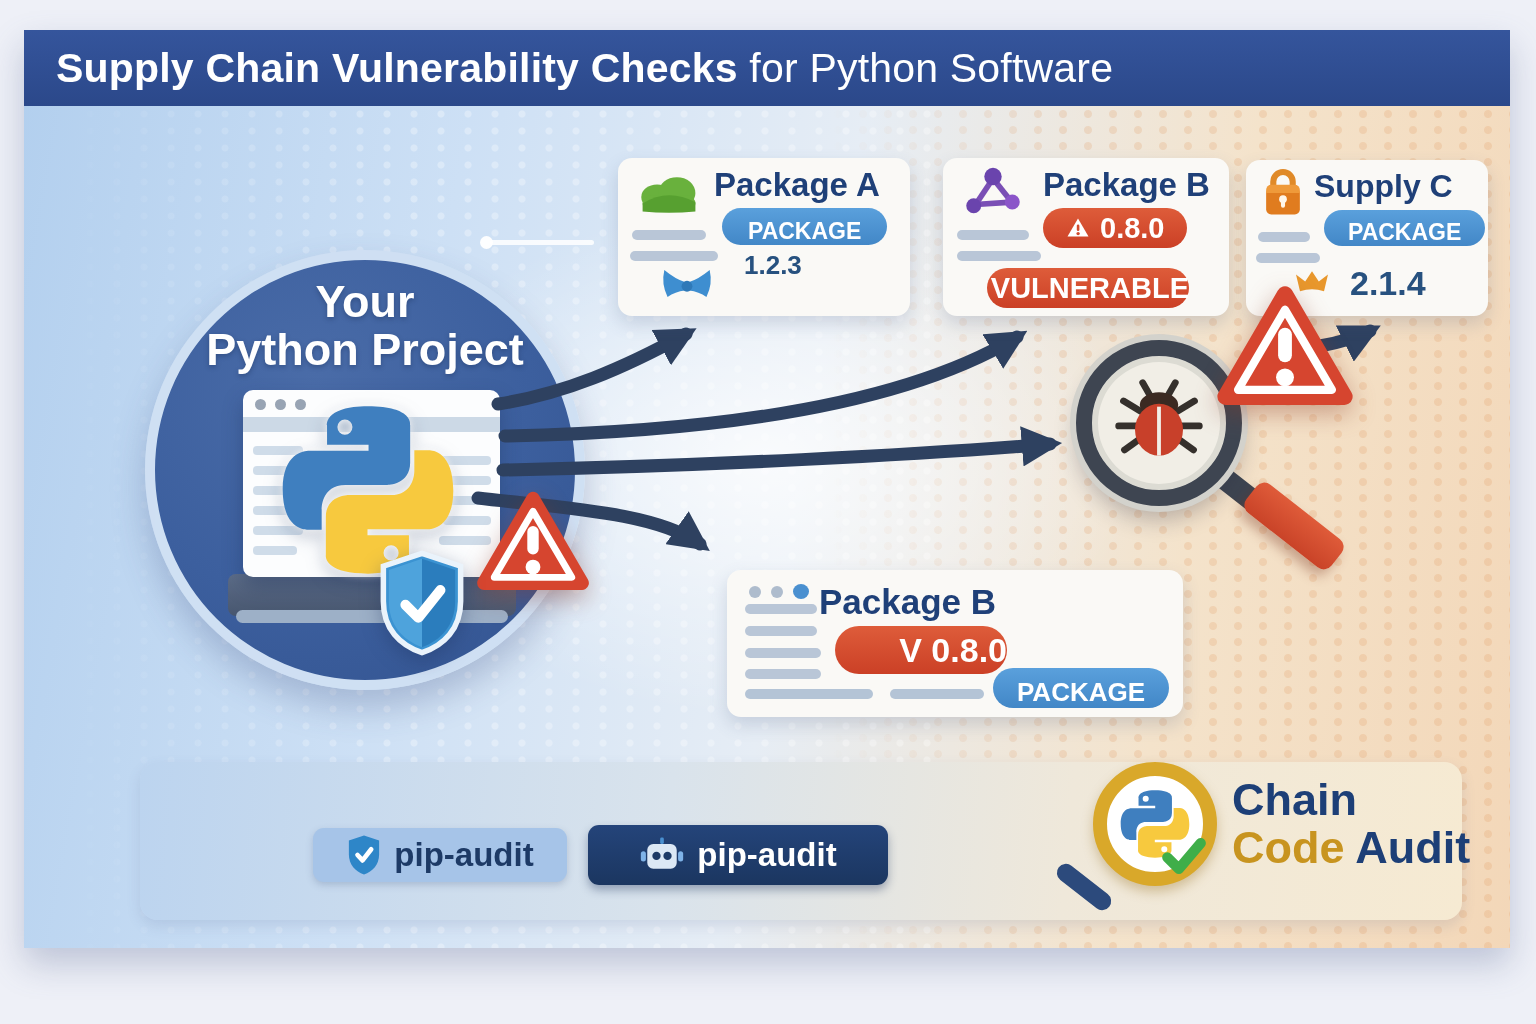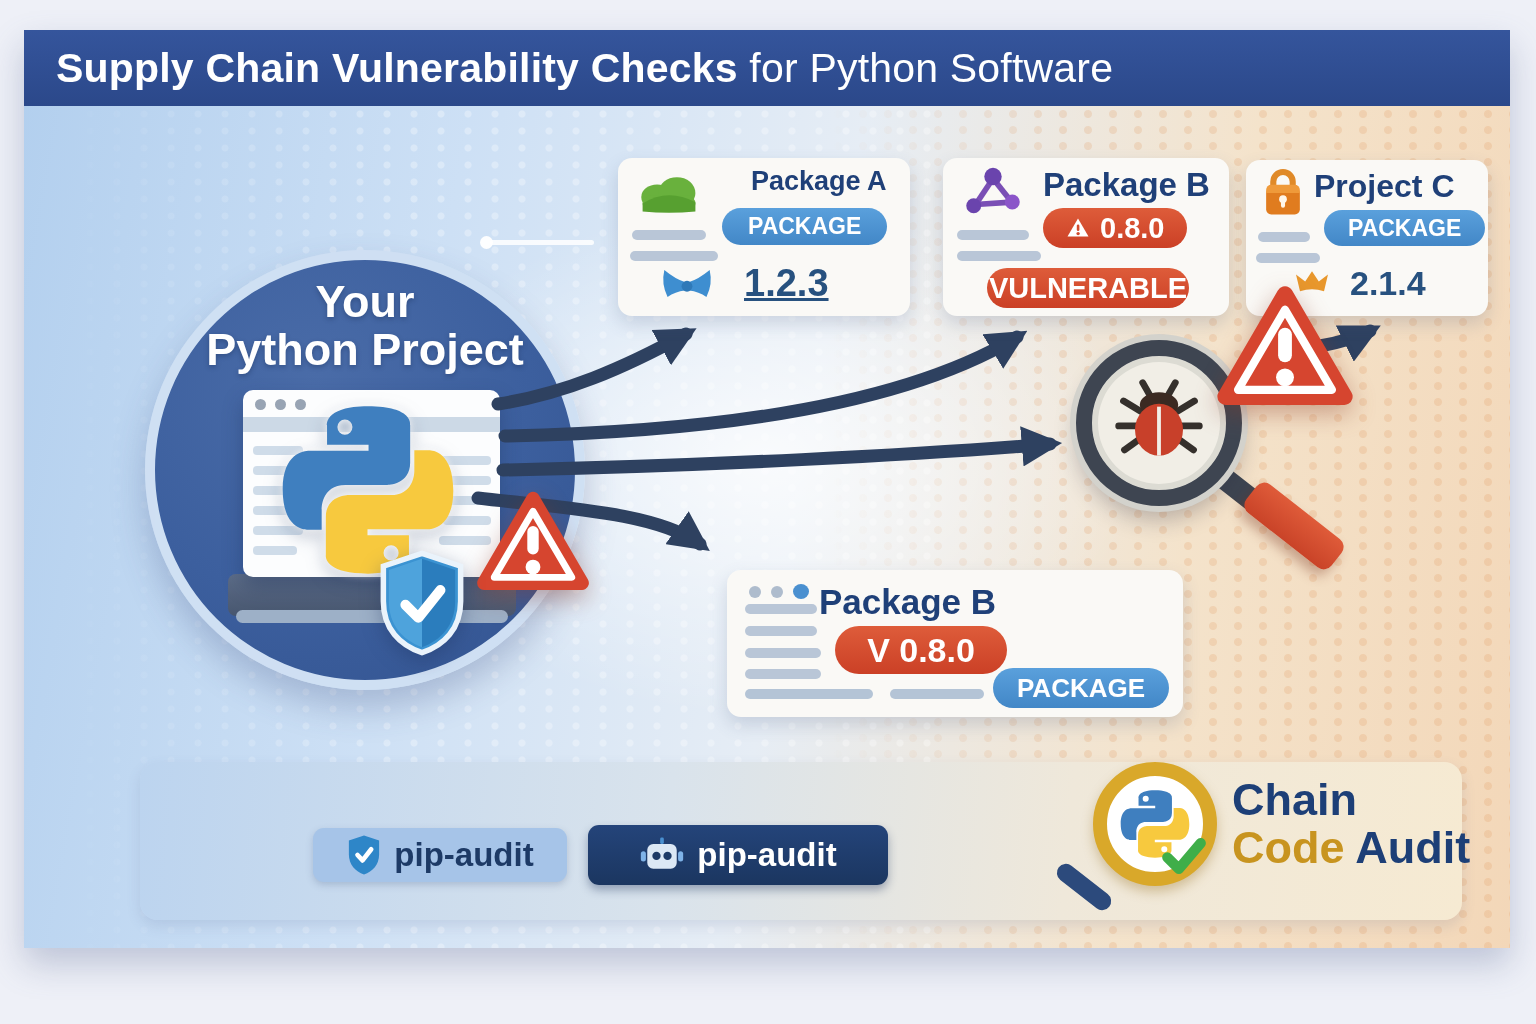--- a/index.html
+++ b/index.html
@@ -56,22 +56,22 @@
   .tri-main{position:absolute;left:452px;top:458px;width:114px;height:108px;z-index:10;}
   .tri-c{position:absolute;left:1192px;top:252px;width:138px;height:130px;z-index:22;}
   
   .arrows{position:absolute;left:0;top:0;width:1486px;height:918px;z-index:9;pointer-events:none;}
   
   .card{position:absolute;background:#faf9f6;border-radius:14px;z-index:15;
         box-shadow:0 8px 18px rgba(70,90,130,.20);}
   .card-title{position:absolute;color:#1f4078;font-weight:700;white-space:nowrap;}
   .pill{position:absolute;display:flex;align-items:center;justify-content:center;gap:9px;
         color:#fff;font-weight:700;border-radius:999px;box-sizing:border-box;}
-  .pill.blue{background:linear-gradient(#5aa0dc,#4287c7);}
-  .pill.red{background:linear-gradient(#de5c3a,#cb4026);}
+  .pill.blue{background:linear-gradient(#5aa0dc,#4287c7);align-items:flex-end;}
+  .pill.red{background:linear-gradient(#de5c3a,#cb4026);justify-content:flex-end;}
   .gline{position:absolute;background:#b9c6d7;border-radius:5px;height:10px;}
   .version{position:absolute;color:#27517f;font-weight:700;}
   .cdot{position:absolute;border-radius:50%;}
   
   .mag-lens{position:absolute;left:1052px;top:310px;width:166px;height:166px;border-radius:50%;z-index:20;
         background:#f1eee6;border:16px solid #3e4551;box-sizing:border-box;
         box-shadow:0 0 0 6px #d3d2cc,inset 0 0 0 6px #dcdbd3,0 14px 22px rgba(40,40,60,.28);
         display:flex;align-items:center;justify-content:center;}
   .mag-conn{position:absolute;left:1188px;top:452px;width:62px;height:22px;background:#3e4551;z-index:19;
         transform:rotate(38deg);border-radius:4px;}
@@ -175,32 +175,32 @@
     <circle cx="50" cy="68" r="6.5" fill="#ffffff"></circle>
   </svg>
 
   <div class="card" style="left:594px;top:128px;width:292px;height:158px;">
     <svg style="position:absolute;left:18px;top:8px;width:66px;height:50px;" viewBox="0 0 100 70">
       <ellipse cx="32" cy="44" rx="24" ry="19" fill="#69b13d"></ellipse>
       <ellipse cx="62" cy="38" rx="28" ry="24" fill="#69b13d"></ellipse>
       <rect x="10" y="42" width="80" height="24" rx="12" fill="#69b13d"></rect>
       <path d="M10 54 Q48 30 90 52 L90 66 Q50 70 10 66 Z" fill="#57a030"></path>
     </svg>
-    <div class="card-title" style="left:96px;top:8px;font-size:27px;margin-left:37px;">Package A</div>
+    <div class="card-title" style="left:96px;top:8px;font-size:33px;">Package A</div>
     <div class="pill blue" style="left:104px;top:50px;height:37px;padding:0 26px;font-size:23px;">
           <span>PACKAGE</span>
         </div>
     <div class="gline" style="left:14px;top:72px;width:74px;"></div>
     <div class="gline" style="left:12px;top:93px;width:88px;"></div>
     <svg style="position:absolute;left:42px;top:108px;width:54px;height:34px;" viewBox="0 0 100 60">
       <path d="M8 6 Q30 24 46 28 L46 44 Q28 46 14 56 Q2 32 8 6 Z" fill="#3e8ed0"></path>
       <path d="M92 6 Q70 24 54 28 L54 44 Q72 46 86 56 Q98 32 92 6 Z" fill="#3e8ed0"></path>
       <circle cx="50" cy="36" r="10" fill="#2f79b8"></circle>
     </svg>
-    <div class="version" style="left:126px;top:104px;font-size:38px;text-decoration:underline;">1.2.3</div>
+    <div class="version" style="left:126px;top:92px;font-size:26px;">1.2.3</div>
   </div>
 
   <div class="card" style="left:919px;top:128px;width:286px;height:158px;">
     <svg style="position:absolute;left:16px;top:8px;width:68px;height:56px;" viewBox="0 0 100 90">
       <g stroke="#7a4fb5" stroke-width="9">
         <line x1="50" y1="20" x2="22" y2="62"></line>
             <line x1="50" y1="20" x2="80" y2="58"></line>
             <line x1="22" y1="62" x2="80" y2="58"></line>
       </g>
       <circle cx="50" cy="17" r="14" fill="#6a44ad"></circle>
@@ -224,21 +224,21 @@
   </div>
 
   <div class="card" style="left:1222px;top:130px;width:242px;height:156px;">
     <svg style="position:absolute;left:14px;top:6px;width:46px;height:54px;" viewBox="0 0 90 100">
       <path d="M26 44 V28 a19 19 0 0 1 38 0 v16" fill="none" stroke="#e08a28" stroke-width="12"></path>
       <rect x="12" y="40" width="66" height="52" rx="10" fill="#e07c1f"></rect>
       <path d="M12 50 h66 v-6 a10 10 0 0 0 -10 -10 H22 a10 10 0 0 0 -10 10 Z" fill="#ef9a3a"></path>
       <circle cx="45" cy="62" r="7.5" fill="#fff7ea"></circle>
       <rect x="41" y="64" width="8" height="15" rx="4" fill="#fff7ea"></rect>
     </svg>
-    <div class="card-title" style="left:68px;top:8px;font-size:32px;">Project C</div>
+    <div class="card-title" style="left:68px;top:8px;font-size:32px;">Supply C</div>
     <div class="pill blue" style="left:78px;top:50px;height:36px;padding:0 24px;font-size:23px;">
           <span>PACKAGE</span>
         </div>
     <div class="gline" style="left:12px;top:72px;width:52px;"></div>
     <div class="gline" style="left:10px;top:93px;width:64px;"></div>
     <svg style="position:absolute;left:46px;top:108px;width:40px;height:28px;" viewBox="0 0 100 70">
       <path d="M10 16 L33 34 L50 8 L67 34 L90 16 L80 58 Q50 48 20 58 Z" fill="#e8972c"></path>
     </svg>
     <div class="version" style="left:104px;top:104px;font-size:34px;">2.1.4</div>
   </div>

